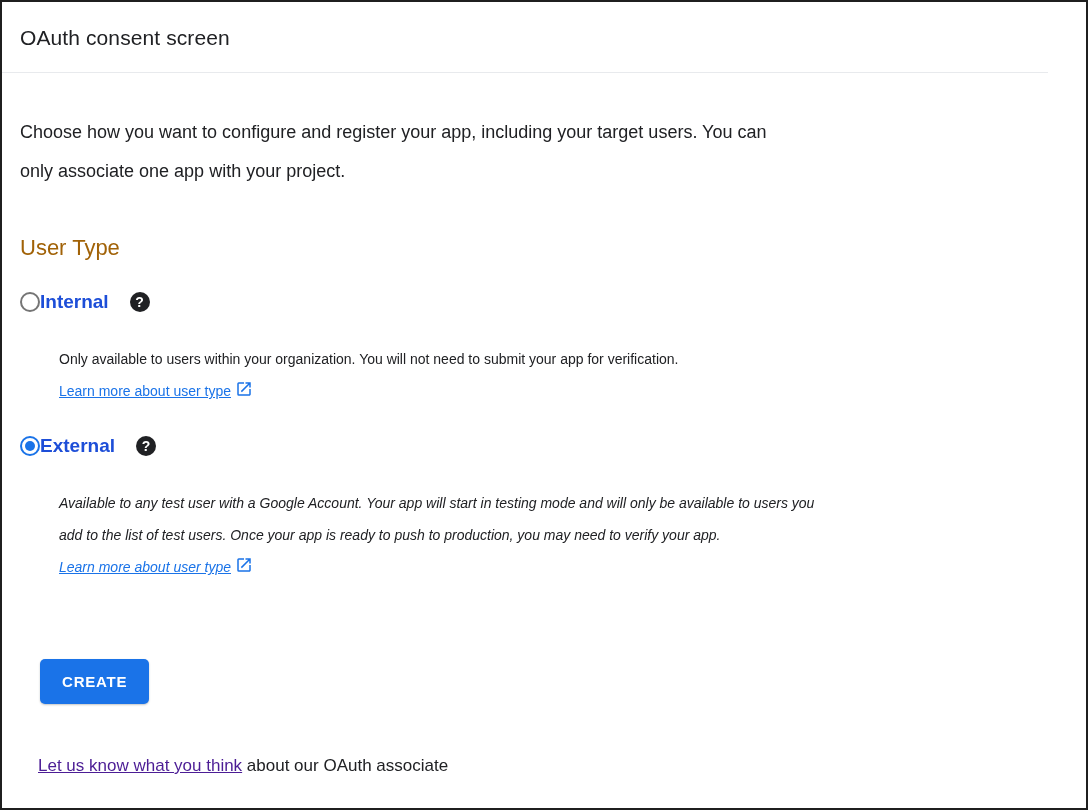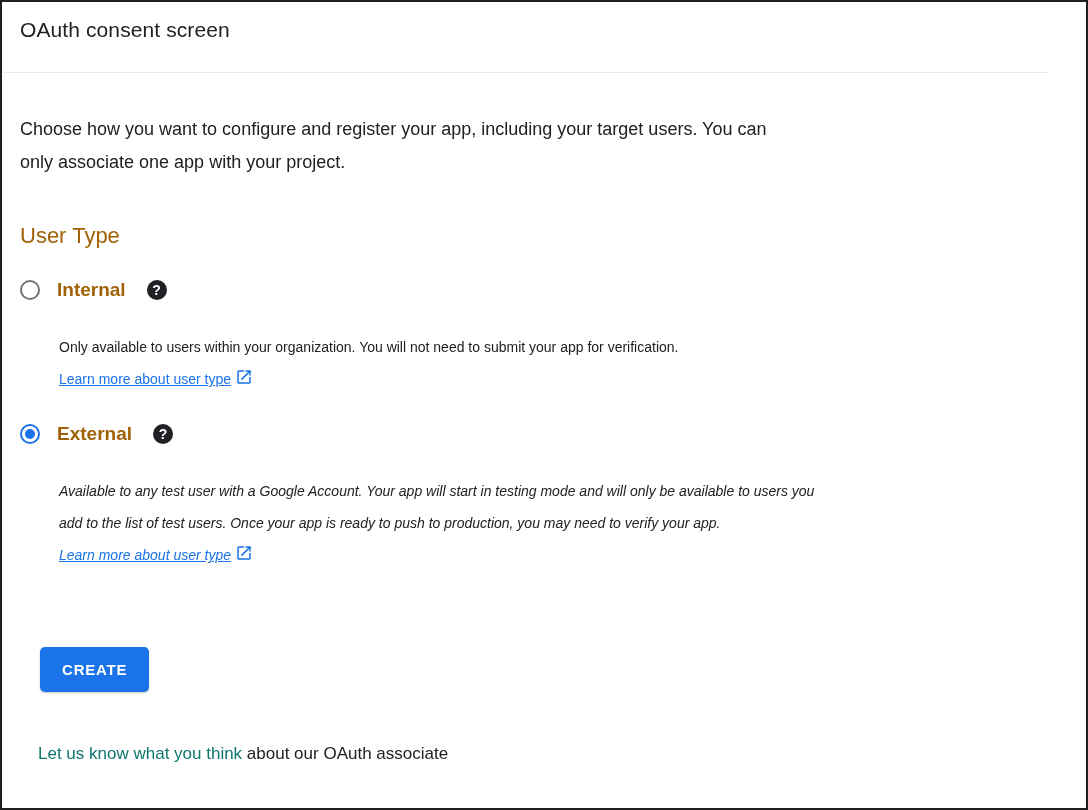--- a/index.html
+++ b/index.html
@@ -11,41 +11,41 @@
   .frame {
     width: 1088px;
     height: 810px;
     border: 2px solid #1f1f1f;
     background: #ffffff;
     overflow: hidden;
     position: relative;
   }
   
   .header {
-    padding: 16px 18px 0 18px;
+    padding: 24px 18px 0 18px;
     height: 70px;
   }
   .page-title {
     font-size: 21px;
     font-weight: 400;
     color: #202124;
     letter-spacing: 0.1px;
   }
   .header-divider {
     height: 1px;
     background: #e8eaed;
     margin-right: 38px;
   }
   
   .main {
     padding: 40px 18px 0 18px;
   }
   .intro {
     font-size: 18px;
-    line-height: 33px;
+    line-height: 39px;
     max-width: 770px;
     color: #202124;
   }
   .section-heading {
     font-size: 22px;
     font-weight: 400;
     margin-top: 44px;
     color: #a16207;
   }
   .option-row {
@@ -72,22 +72,21 @@
     top: 50%;
     width: 10px;
     height: 10px;
     margin: -5px 0 0 -5px;
     border-radius: 50%;
     background: #1a73e8;
   }
   .option-label {
     font-size: 19px;
     font-weight: 700;
-    margin-left: 17px;
-    color: #a16207;
+    color: #1d4ed8;
   }
   .help-icon {
     width: 20px;
     height: 20px;
     border-radius: 50%;
     background: #202124;
     color: #ffffff;
     font-size: 14px;
     font-weight: 700;
     display: inline-flex;
@@ -135,21 +134,22 @@
     cursor: pointer;
     box-shadow: 0 1px 2px rgba(60,64,67,0.3);
   }
   
   .footer {
     margin: 44px 0 0 18px;
     font-size: 17px;
     color: #202124;
   }
   a.footer-link {
-    color: #0f766e;
+    color: #4c1d95;
+    text-decoration: underline;
     cursor: pointer;
   }
 </style>
 </head>
 <body>
 
 <div class="frame">
 
   <div class="header">
     <div class="page-title">OAuth consent screen</div>

